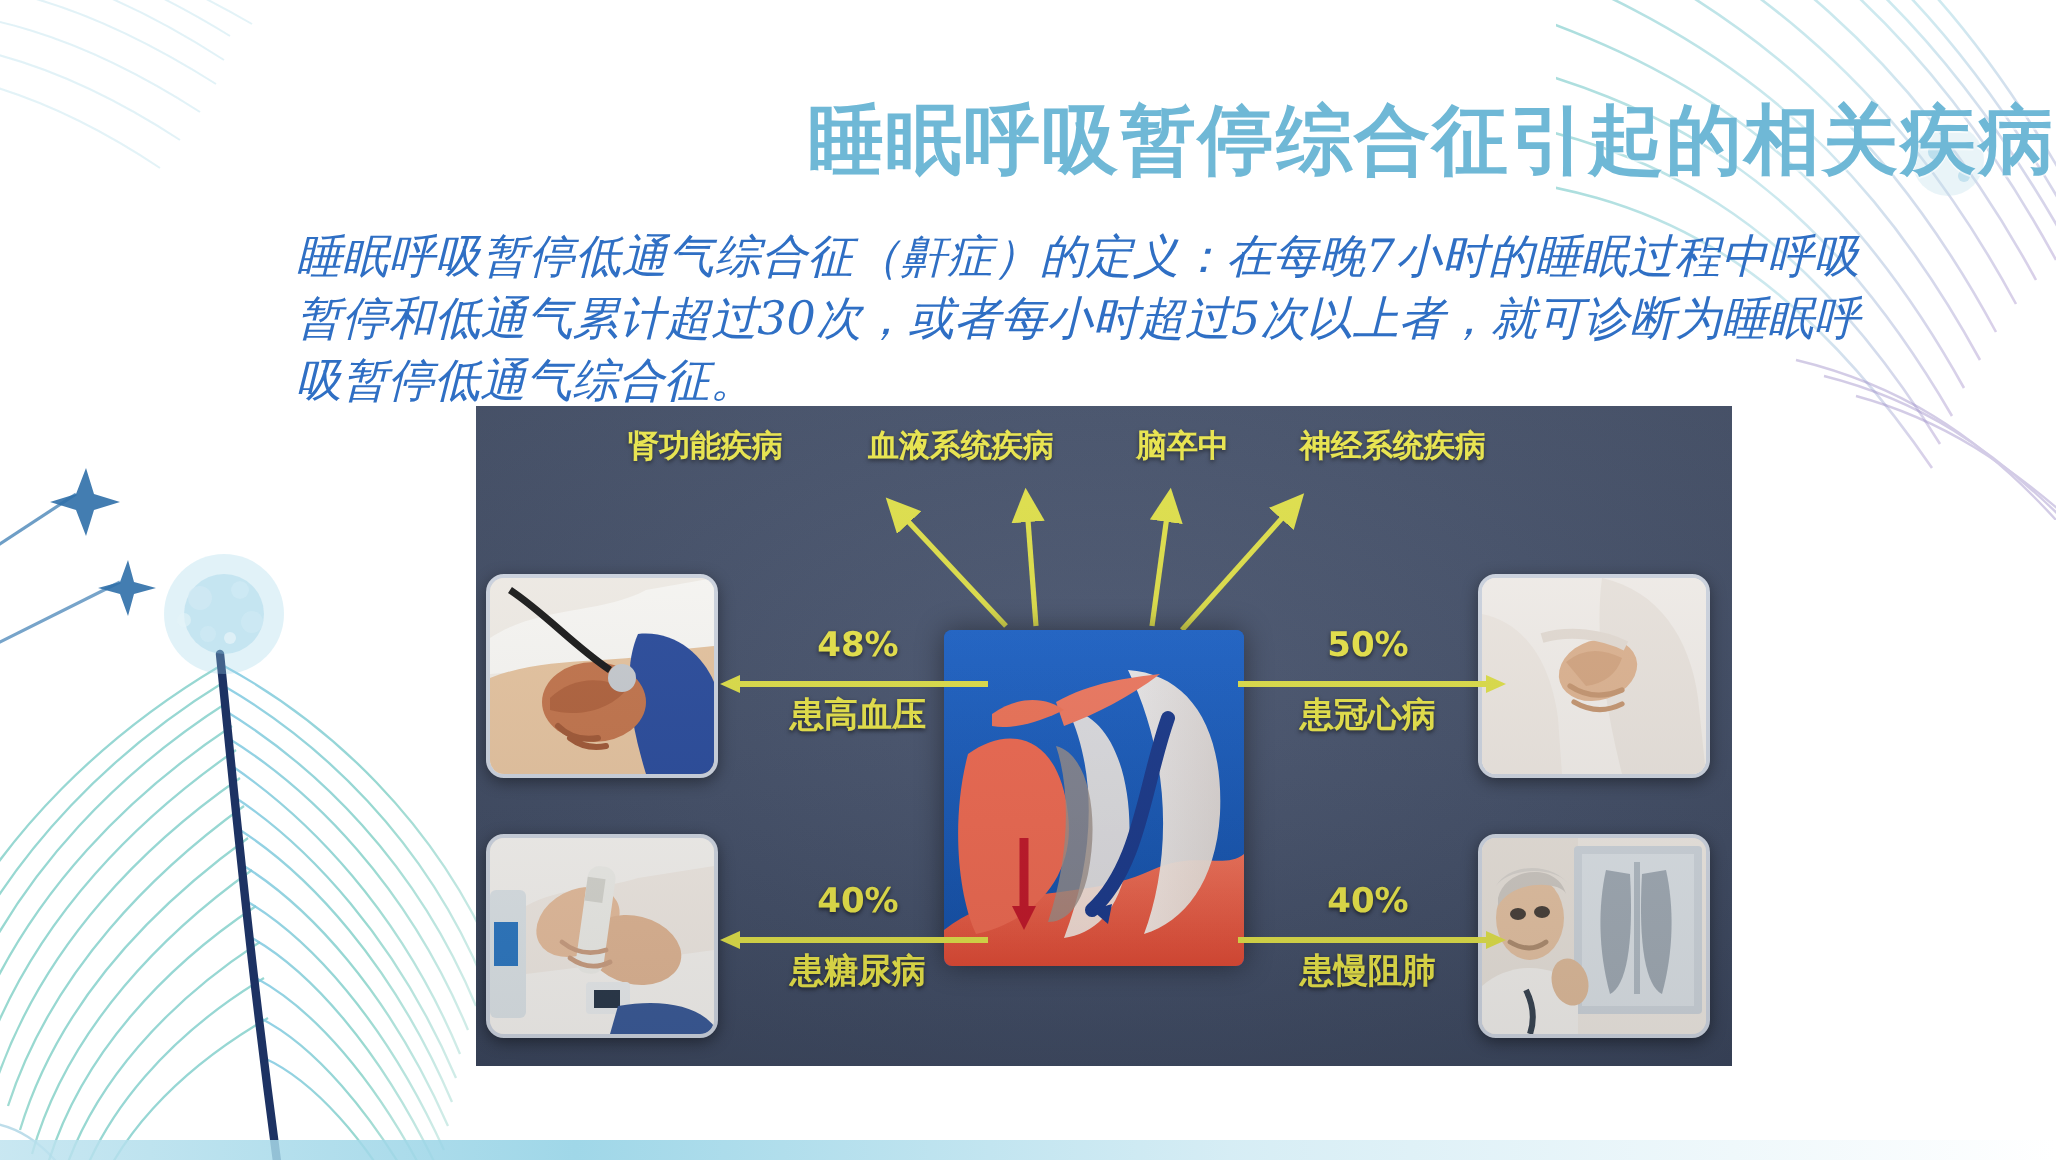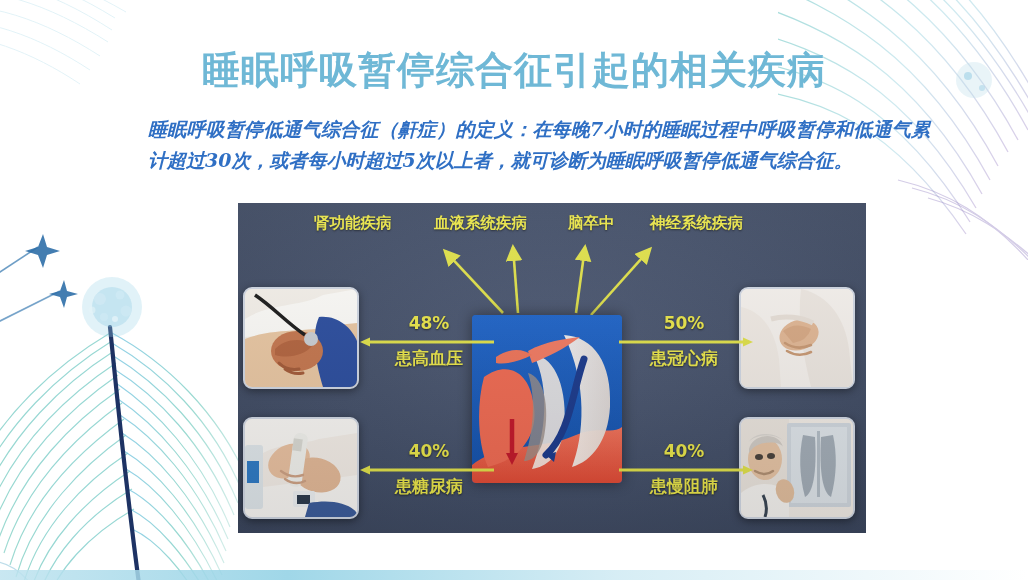--- a/index.html
+++ b/index.html
@@ -55,39 +55,39 @@
     background: linear-gradient(90deg,#bfe3ef 0%, #8fd0e4 28%, #cfeaf3 60%, #ffffff 100%);
     opacity: .85;
   }
 
   
   .title {
     position: absolute;
     left: 0;
     top: 45px;
     width: 1028px;
-    text-align: center;
+    text-align: right;
     font-family: Liberation Sans, sans-serif;
     font-size: 38px;
     font-weight: bold;
     letter-spacing: 1px;
     color: #6fb8d6;
     text-shadow: 0 1px 0 rgba(255,255,255,.6);
     white-space: nowrap;
   }
 
   
   .body-text {
     position: absolute;
     left: 148px;
     top: 114px;
     width: 782px;
     font-family: "DejaVu Serif", serif;
-    font-size: 19px;
-    font-weight: bold;
+    font-size: 23px;
+    font-weight: normal;
     font-style: italic;
     line-height: 31px;
     color: #2f6fc4;
     text-align: justify;
     text-indent: 0;
   }
 
   
   .diagram {
     position: absolute;

